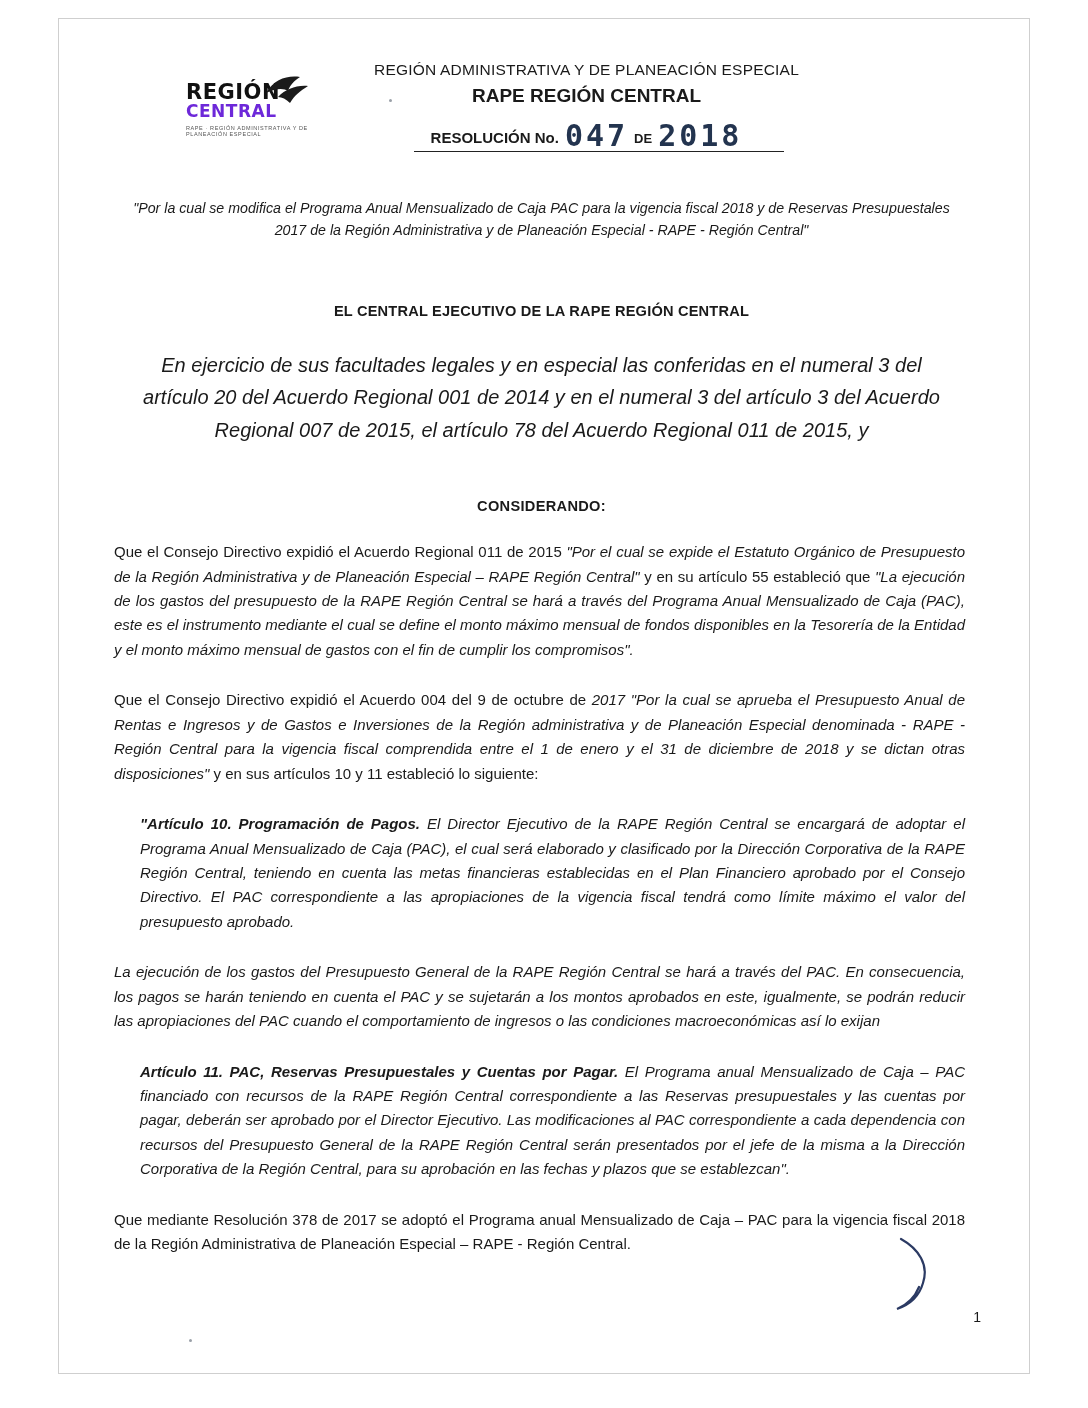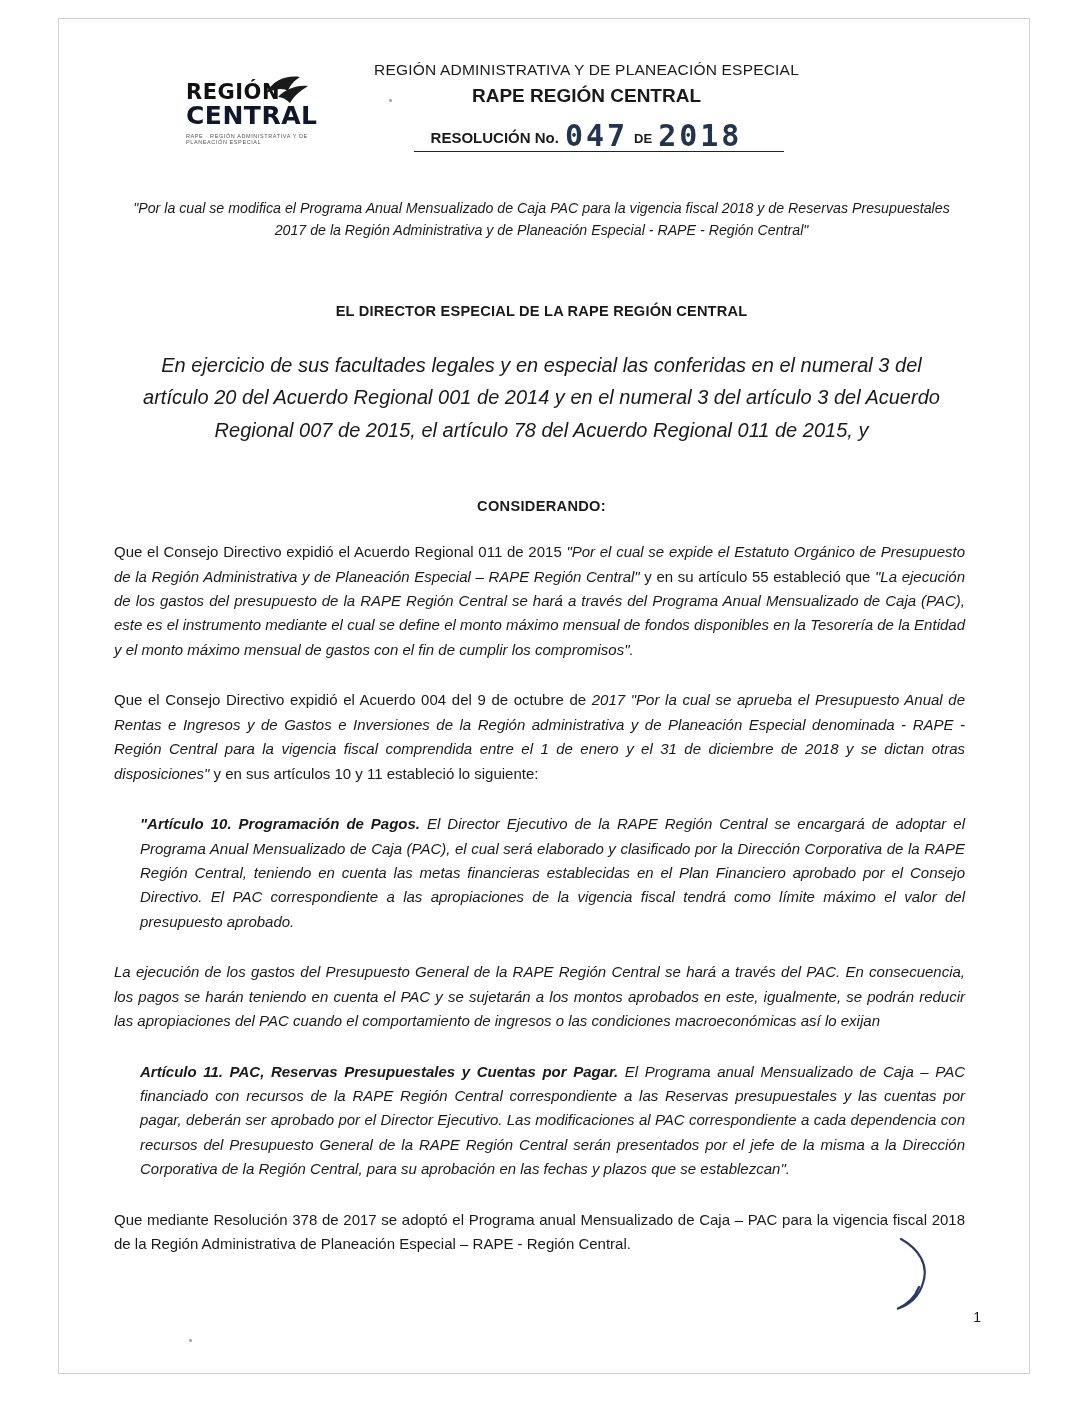--- a/index.html
+++ b/index.html
@@ -47,23 +47,23 @@
     font-family: "DejaVu Sans", sans-serif;
     font-weight: bold;
     font-size: 21px;
     letter-spacing: 0.5px;
     color: #111;
     line-height: 1.05;
   }
   .logo-line2 {
     font-family: "DejaVu Sans", sans-serif;
     font-weight: bold;
-    font-size: 25px;
+    font-size: 17px;
     letter-spacing: 0.5px;
-    color: #0f172a;
+    color: #6d28d9;
     line-height: 1.05;
   }
   .logo-sub {
     font-size: 5.5px;
     letter-spacing: 0.6px;
     color: #555;
     margin-top: 4px;
   }
   .logo-bird {
     position: absolute;
@@ -206,21 +206,21 @@
           <span class="stamp">047</span>
           <span class="de-label">DE</span>
           <span class="stamp">2018</span>
         </div>
         <div class="underline-res"></div>
       </div>
     </div>
 
     <div class="epigraph">"Por la cual se modifica el Programa Anual Mensualizado de Caja PAC para la vigencia fiscal 2018 y de Reservas Presupuestales 2017 de la Región Administrativa y de Planeación Especial - RAPE - Región Central"</div>
 
-    <div class="center-bold">EL DIRECTOR ESPECIAL DE LA RAPE REGIÓN CENTRAL</div>
+    <div class="center-bold">EL CENTRAL EJECUTIVO DE LA RAPE REGIÓN CENTRAL</div>
     <div class="italic-center">En ejercicio de sus facultades legales y en especial las conferidas en el numeral 3 del artículo 20 del Acuerdo Regional 001 de 2014 y en el numeral 3 del artículo 3 del Acuerdo Regional 007 de 2015, el artículo 78 del Acuerdo Regional 011 de 2015, y</div>
 
     <div class="considerando">CONSIDERANDO:</div>
 
     <p class="body">
       <span>Que el Consejo Directivo expidió el Acuerdo Regional 011 de 2015 </span><span class="it">"Por el cual se expide el Estatuto Orgánico de Presupuesto de la Región Administrativa y de Planeación Especial – RAPE Región Central"</span><span> y en su artículo 55 estableció que </span><span class="it">"La ejecución de los gastos del presupuesto de la RAPE Región Central se hará a través del Programa Anual Mensualizado de Caja (PAC), este es el instrumento mediante el cual se define el monto máximo mensual de fondos disponibles en la Tesorería de la Entidad y el monto máximo mensual de gastos con el fin de cumplir los compromisos".</span>
     </p>
 
     <p class="body">
       <span>Que el Consejo Directivo expidió el Acuerdo 004 del 9 de octubre de </span><span class="it">2017 "Por la cual se aprueba el Presupuesto Anual de Rentas e Ingresos y de Gastos e Inversiones de la Región administrativa y de Planeación Especial denominada - RAPE - Región Central para la vigencia fiscal comprendida entre el 1 de enero y el 31 de diciembre de 2018 y se dictan otras disposiciones"</span><span> y en sus artículos 10 y 11 estableció lo siguiente:</span>

